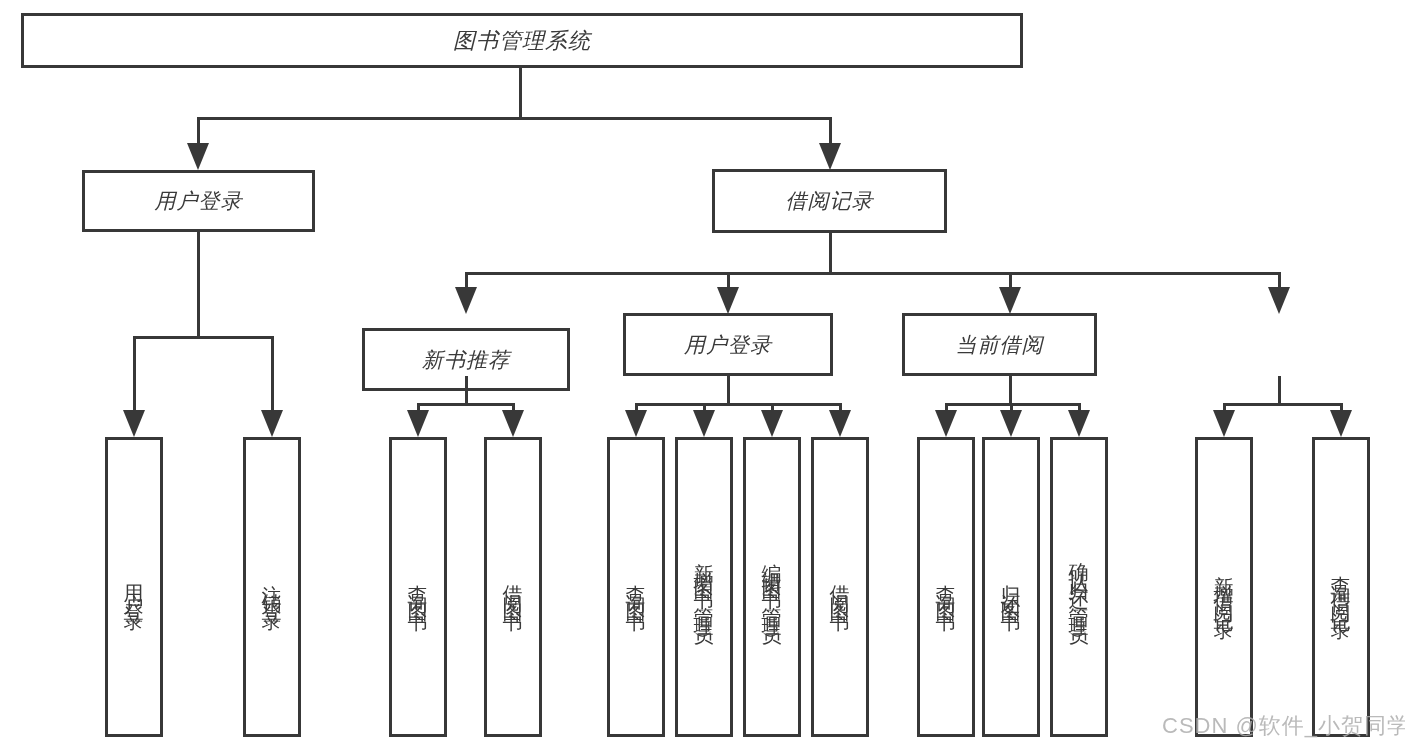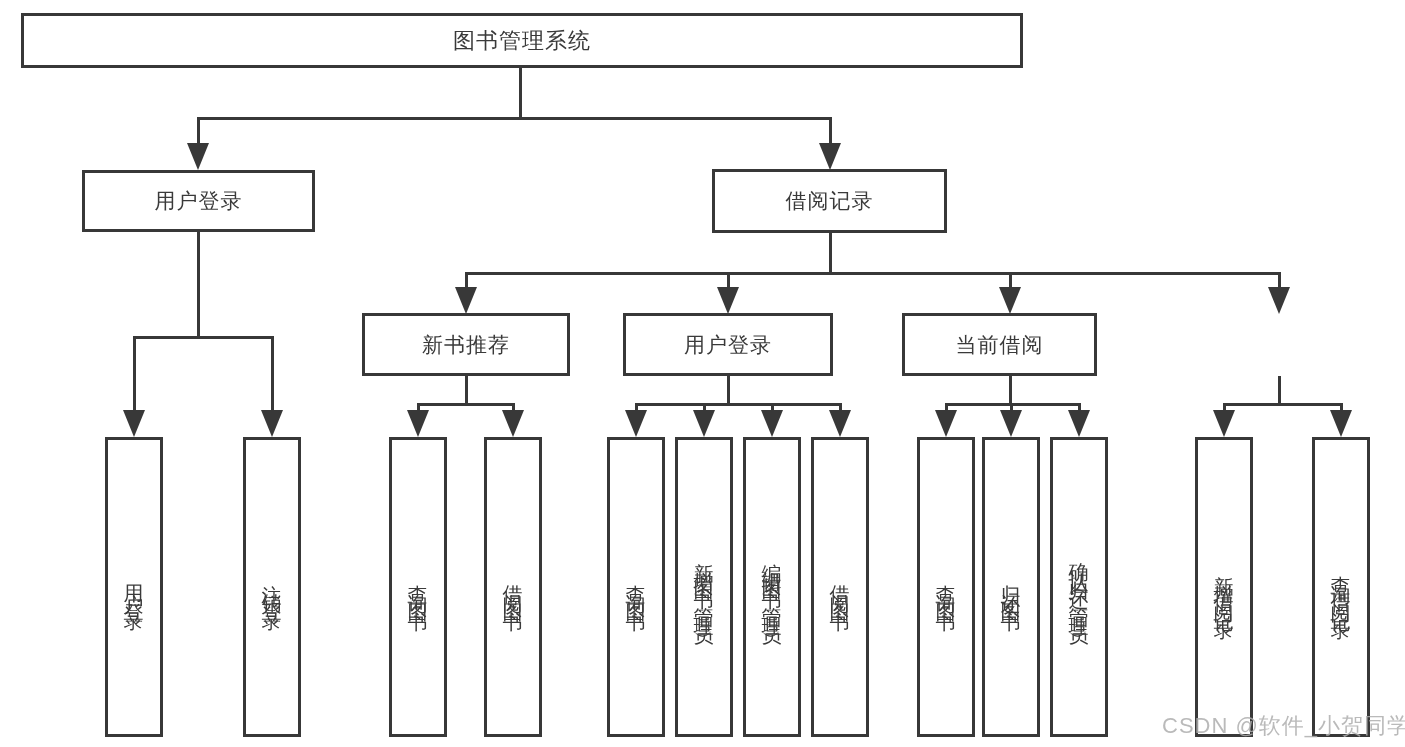--- a/index.html
+++ b/index.html
@@ -10,21 +10,21 @@
   }
   html,body{margin:0;padding:0;background:var(--bg);}
   #canvas{
     position:relative;width:1405px;height:747px;background:var(--bg);
     overflow:hidden;font-family:"Liberation Sans","DejaVu Sans",sans-serif;
     color:var(--text);
   }
   .hbox{
     position:absolute;box-sizing:border-box;border:3px solid var(--line);
     background:#fff;display:flex;align-items:center;justify-content:center;
-    font-size:21px;letter-spacing:1px;
+    font-size:21px;letter-spacing:1px;font-style:italic;
   }
   .vbox{
     position:absolute;box-sizing:border-box;border:3px solid var(--line);
     background:#fff;width:58px;height:300px;top:437px;
     display:flex;align-items:center;justify-content:center;
   }
   .vbox span{
     writing-mode:vertical-rl;text-orientation:mixed;
     font-size:20px;line-height:1;letter-spacing:9px;
     color:var(--text);white-space:nowrap;
@@ -76,21 +76,21 @@
   <div class="hl" style="left:465px;top:272px;width:816px"></div>
   <div class="vl" style="left:465px;top:272px;height:17px"></div>
   <div class="ar" style="left:455px;top:287px"></div>
   <div class="vl" style="left:727px;top:272px;height:17px"></div>
   <div class="ar" style="left:717px;top:287px"></div>
   <div class="vl" style="left:1009px;top:272px;height:17px"></div>
   <div class="ar" style="left:999px;top:287px"></div>
   <div class="vl" style="left:1278px;top:272px;height:17px"></div>
   <div class="ar" style="left:1268px;top:287px"></div>
 
-  <div class="hbox" style="left:362px;top:313px;width:208px;height:63px">
+  <div class="hbox" style="left:362px;top:328px;width:208px;height:63px">
     <span>新书推荐</span>
   </div>
   <div class="hbox" style="left:623px;top:313px;width:210px;height:63px">
     <span>用户登录</span>
   </div>
   <div class="hbox" style="left:902px;top:313px;width:195px;height:63px">
     <span>当前借阅</span>
   </div>
 
   <div class="vl" style="left:465px;top:376px;height:29px"></div>

